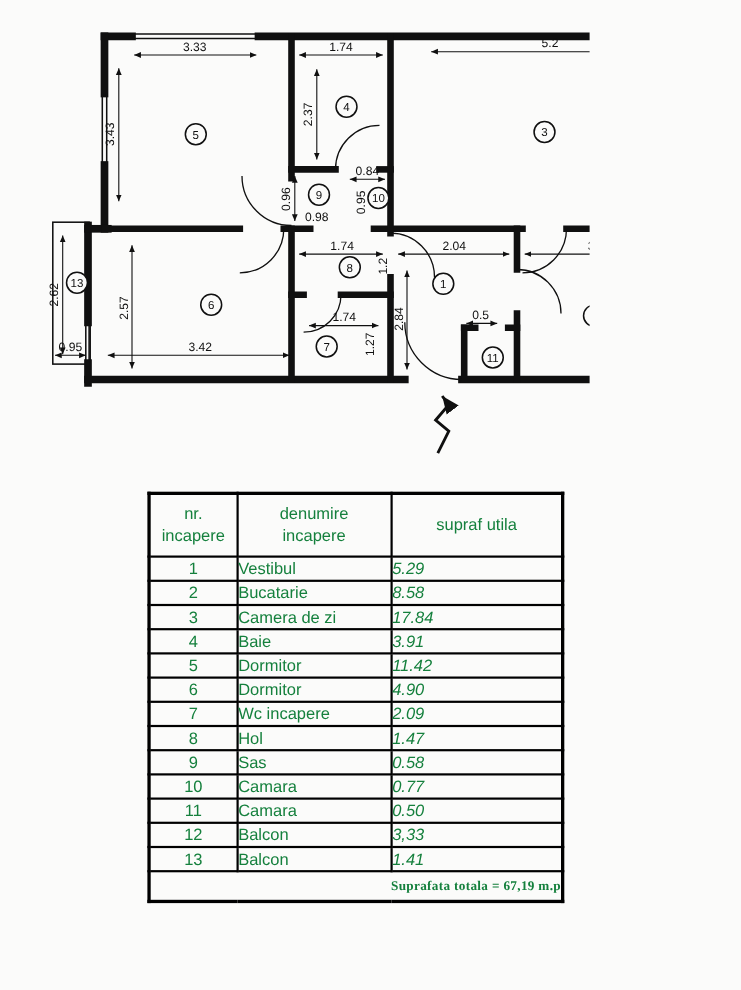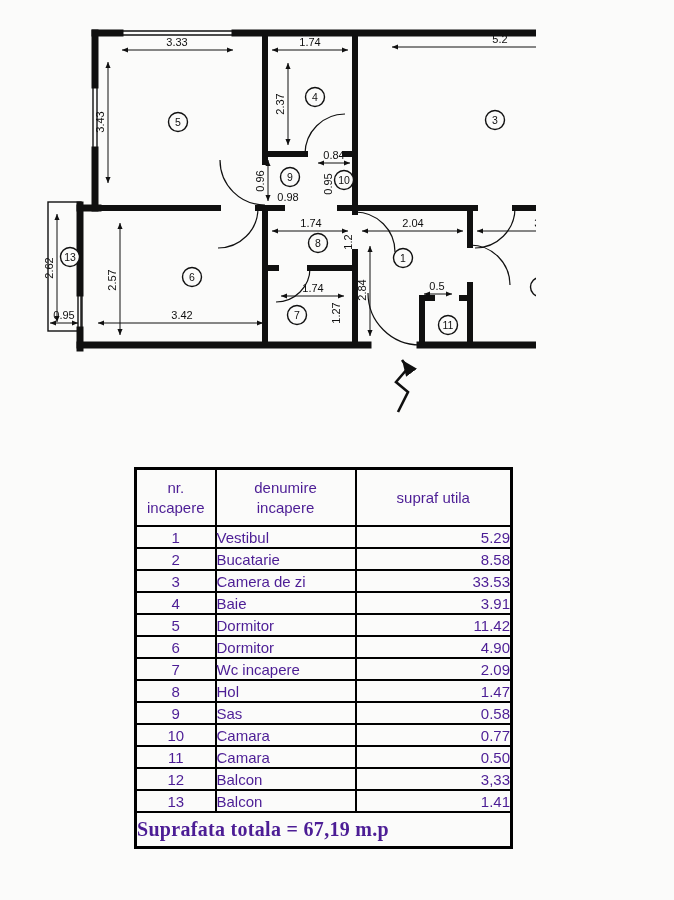--- a/index.html
+++ b/index.html
@@ -17,37 +17,37 @@
   .innerwall { stroke:#101010; stroke-width:6; stroke-linecap:square; }
   .thin   { stroke:#101010; stroke-width:1.4; fill:none; }
   .arc    { stroke:#101010; stroke-width:1.2; fill:none; }
   .dimline{ stroke:#101010; stroke-width:1; }
   .dimtext{ font-size:11px; fill:#101010; text-anchor:middle; }
   .roomcircle { fill:#fbfbfa; stroke:#101010; stroke-width:1.4; }
   .roomnum { font-size:10.5px; text-anchor:middle; fill:#101010; }
 
   
   .areas {
-    position:absolute; left:134px; top:467px;
+    position:absolute; left:134px; top:447px;
     border-collapse:collapse; table-layout:fixed;
-    font-size:15px; color:#4c1d95;
+    font-size:15px; color:#15803d;
     border:3px solid #000;
   }
   .areas th, .areas td { border:2px solid #000; }
   .areas th {
     font-weight:normal; text-align:center; vertical-align:middle;
     white-space:pre-line; padding:8px 2px; line-height:1.3; font-size:15px;
   }
   .areas tbody td { height:18px; padding:1px 0; }
   .c-nr   { text-align:center; }
   .c-name { padding-left:8px; }
-  .c-area { text-align:right; padding-right:10px; }
+  .c-area { text-align:left; padding-right:10px;font-style:italic; }
   .total  {
-    text-align:left; font-family:"Liberation Serif", serif;
-    font-weight:bold; font-size:20px; padding:5px 0; letter-spacing:0.3px;
+    text-align:right; font-family:"Liberation Serif", serif;
+    font-weight:bold; font-size:12px; padding:5px 0; letter-spacing:0.3px;
   }
 </style>
 </head>
 <body>
 
 <div class="page">
 
   <svg class="plan" width="674" height="428" viewBox="0 0 674 428">
     <defs>
       <marker id="arr" viewBox="0 0 8 8" refX="7" refY="4" markerWidth="7" markerHeight="7" orient="auto-start-reverse">
@@ -251,21 +251,21 @@
         <td class="c-area">5.29</td>
       </tr>
       <tr>
         <td class="c-nr">2</td>
         <td class="c-name">Bucatarie</td>
         <td class="c-area">8.58</td>
       </tr>
       <tr>
         <td class="c-nr">3</td>
         <td class="c-name">Camera de zi</td>
-        <td class="c-area">33.53</td>
+        <td class="c-area">17.84</td>
       </tr>
       <tr>
         <td class="c-nr">4</td>
         <td class="c-name">Baie</td>
         <td class="c-area">3.91</td>
       </tr>
       <tr>
         <td class="c-nr">5</td>
         <td class="c-name">Dormitor</td>
         <td class="c-area">11.42</td>

